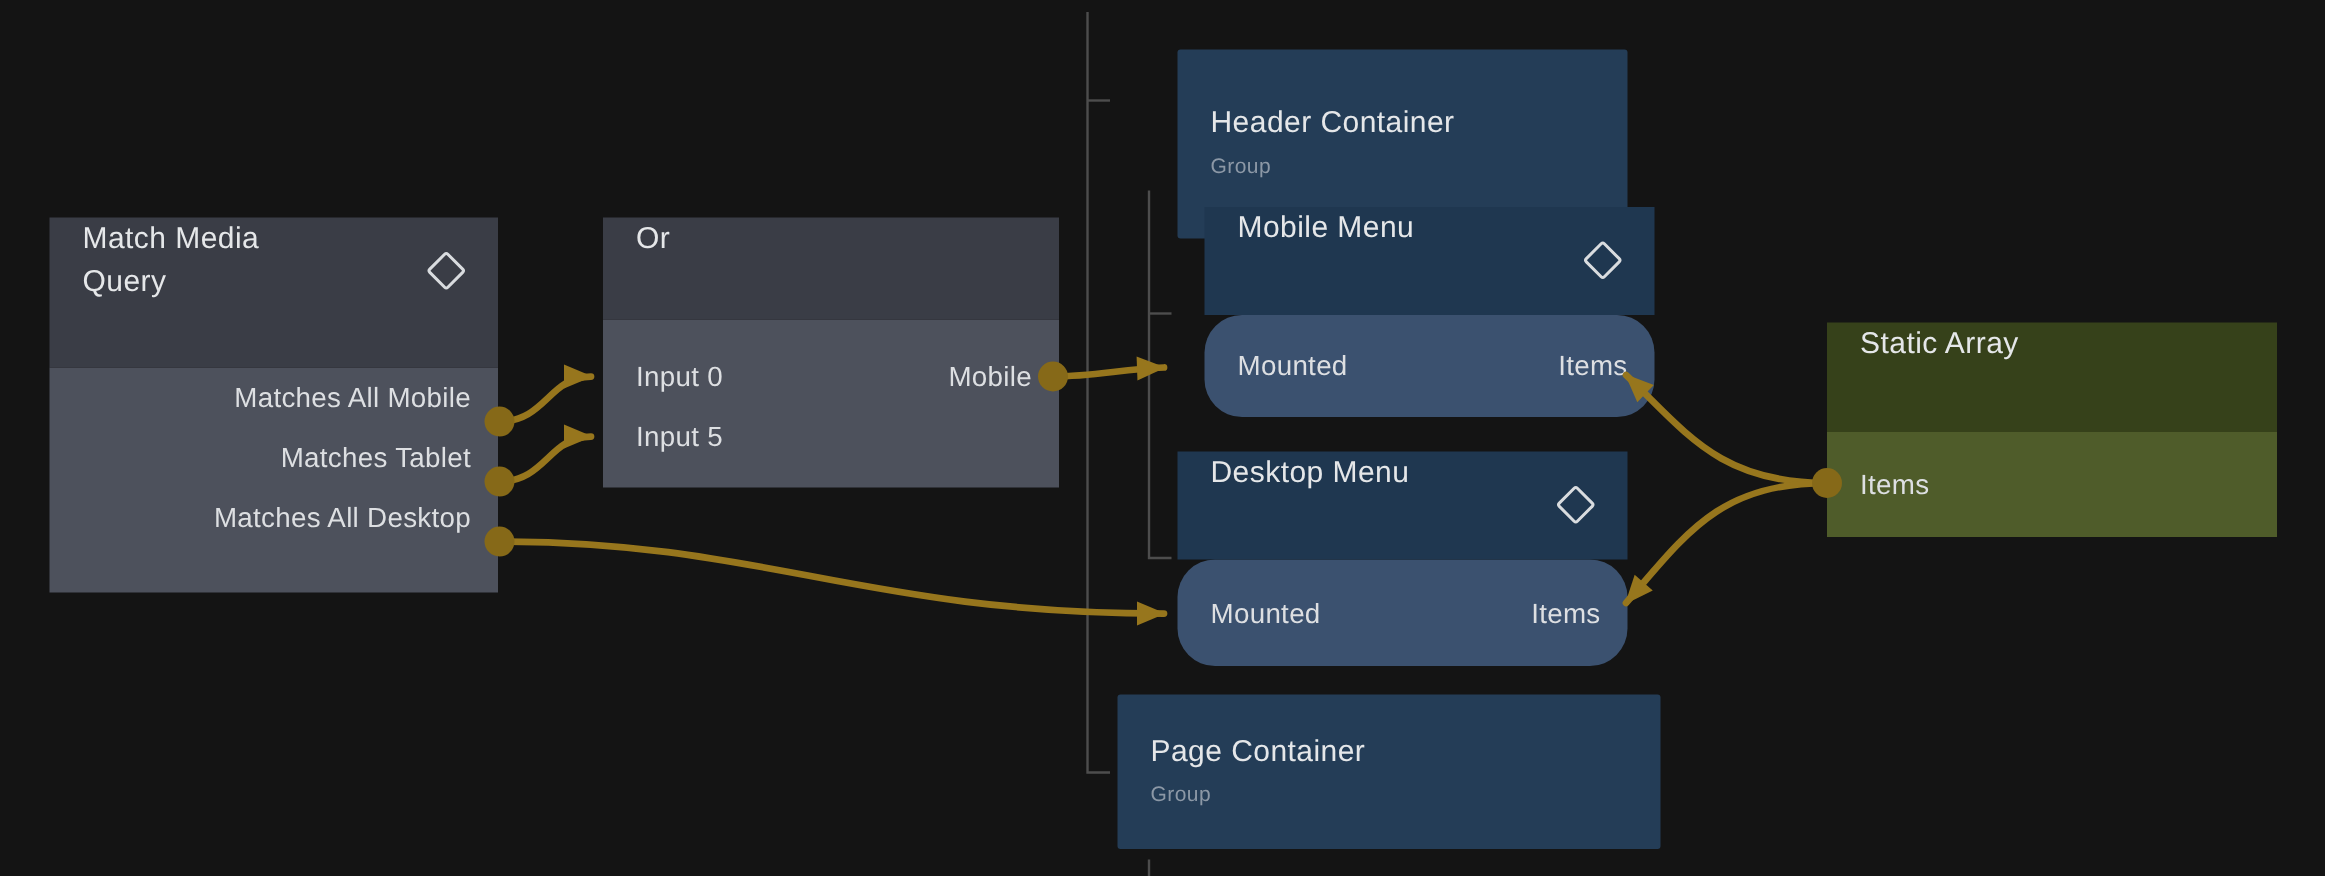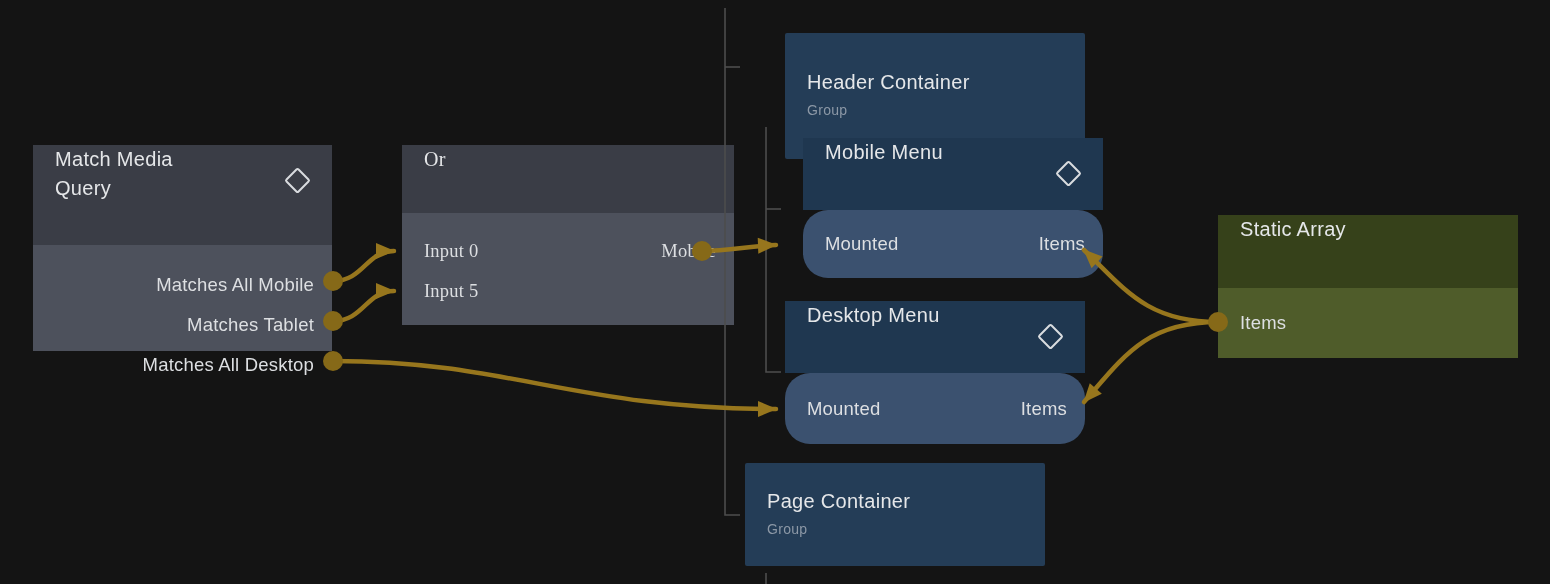--- a/index.html
+++ b/index.html
@@ -39,34 +39,34 @@
 </head>
 <body>
 
 <div class="canvas">
 
   <div class="node gray" style="left:33px;top:145px;width:299px;">
     <div class="hdr" style="height:100px;">
       <span class="title" style="max-width:150px;">Match Media Query</span>
       <span class="diamond"></span>
     </div>
-    <div class="body" style="height:106px;padding-top:20px;">
+    <div class="body" style="height:150px;padding-top:0;">
       <div class="row out">
           <span>Matches All Mobile</span>
         </div>
       <div class="row out">
           <span>Matches Tablet</span>
         </div>
       <div class="row out">
           <span>Matches All Desktop</span>
         </div>
     </div>
   </div>
 
-  <div class="node gray" style="left:402px;top:145px;width:332px;font-family:Liberation Serif, serif;">
+  <div class="node gray" style="left:402px;top:145px;width:304px;">
     <div class="hdr" style="height:68px;">
       <span class="title">Or</span>
     </div>
     <div class="body" style="height:112px;padding-top:18px;text-align:right;">
       <div class="row split">
         <span>Input 0</span>
         <span>Mobile</span>
       </div>
       <div class="row">
         <span>Input 5</span>
@@ -98,21 +98,21 @@
       <span class="diamond"></span>
     </div>
     <div class="body" style="height:71px;">
       <div class="row split center-l">
         <span>Mounted</span>
         <span>Items</span>
       </div>
     </div>
   </div>
 
-  <div class="node group" style="left:745px;top:463px;width:300px;height:103px;">
+  <div class="node group" style="left:745px;top:463px;width:362px;height:103px;">
     <span class="title">Page Container</span>
     <span class="subtitle">Group</span>
   </div>
 
   <div class="node green" style="left:1218px;top:215px;width:300px;">
     <div class="hdr" style="height:73px;">
       <span class="title">Static Array</span>
     </div>
     <div class="body" style="height:70px;">
       <div class="row center-l">

